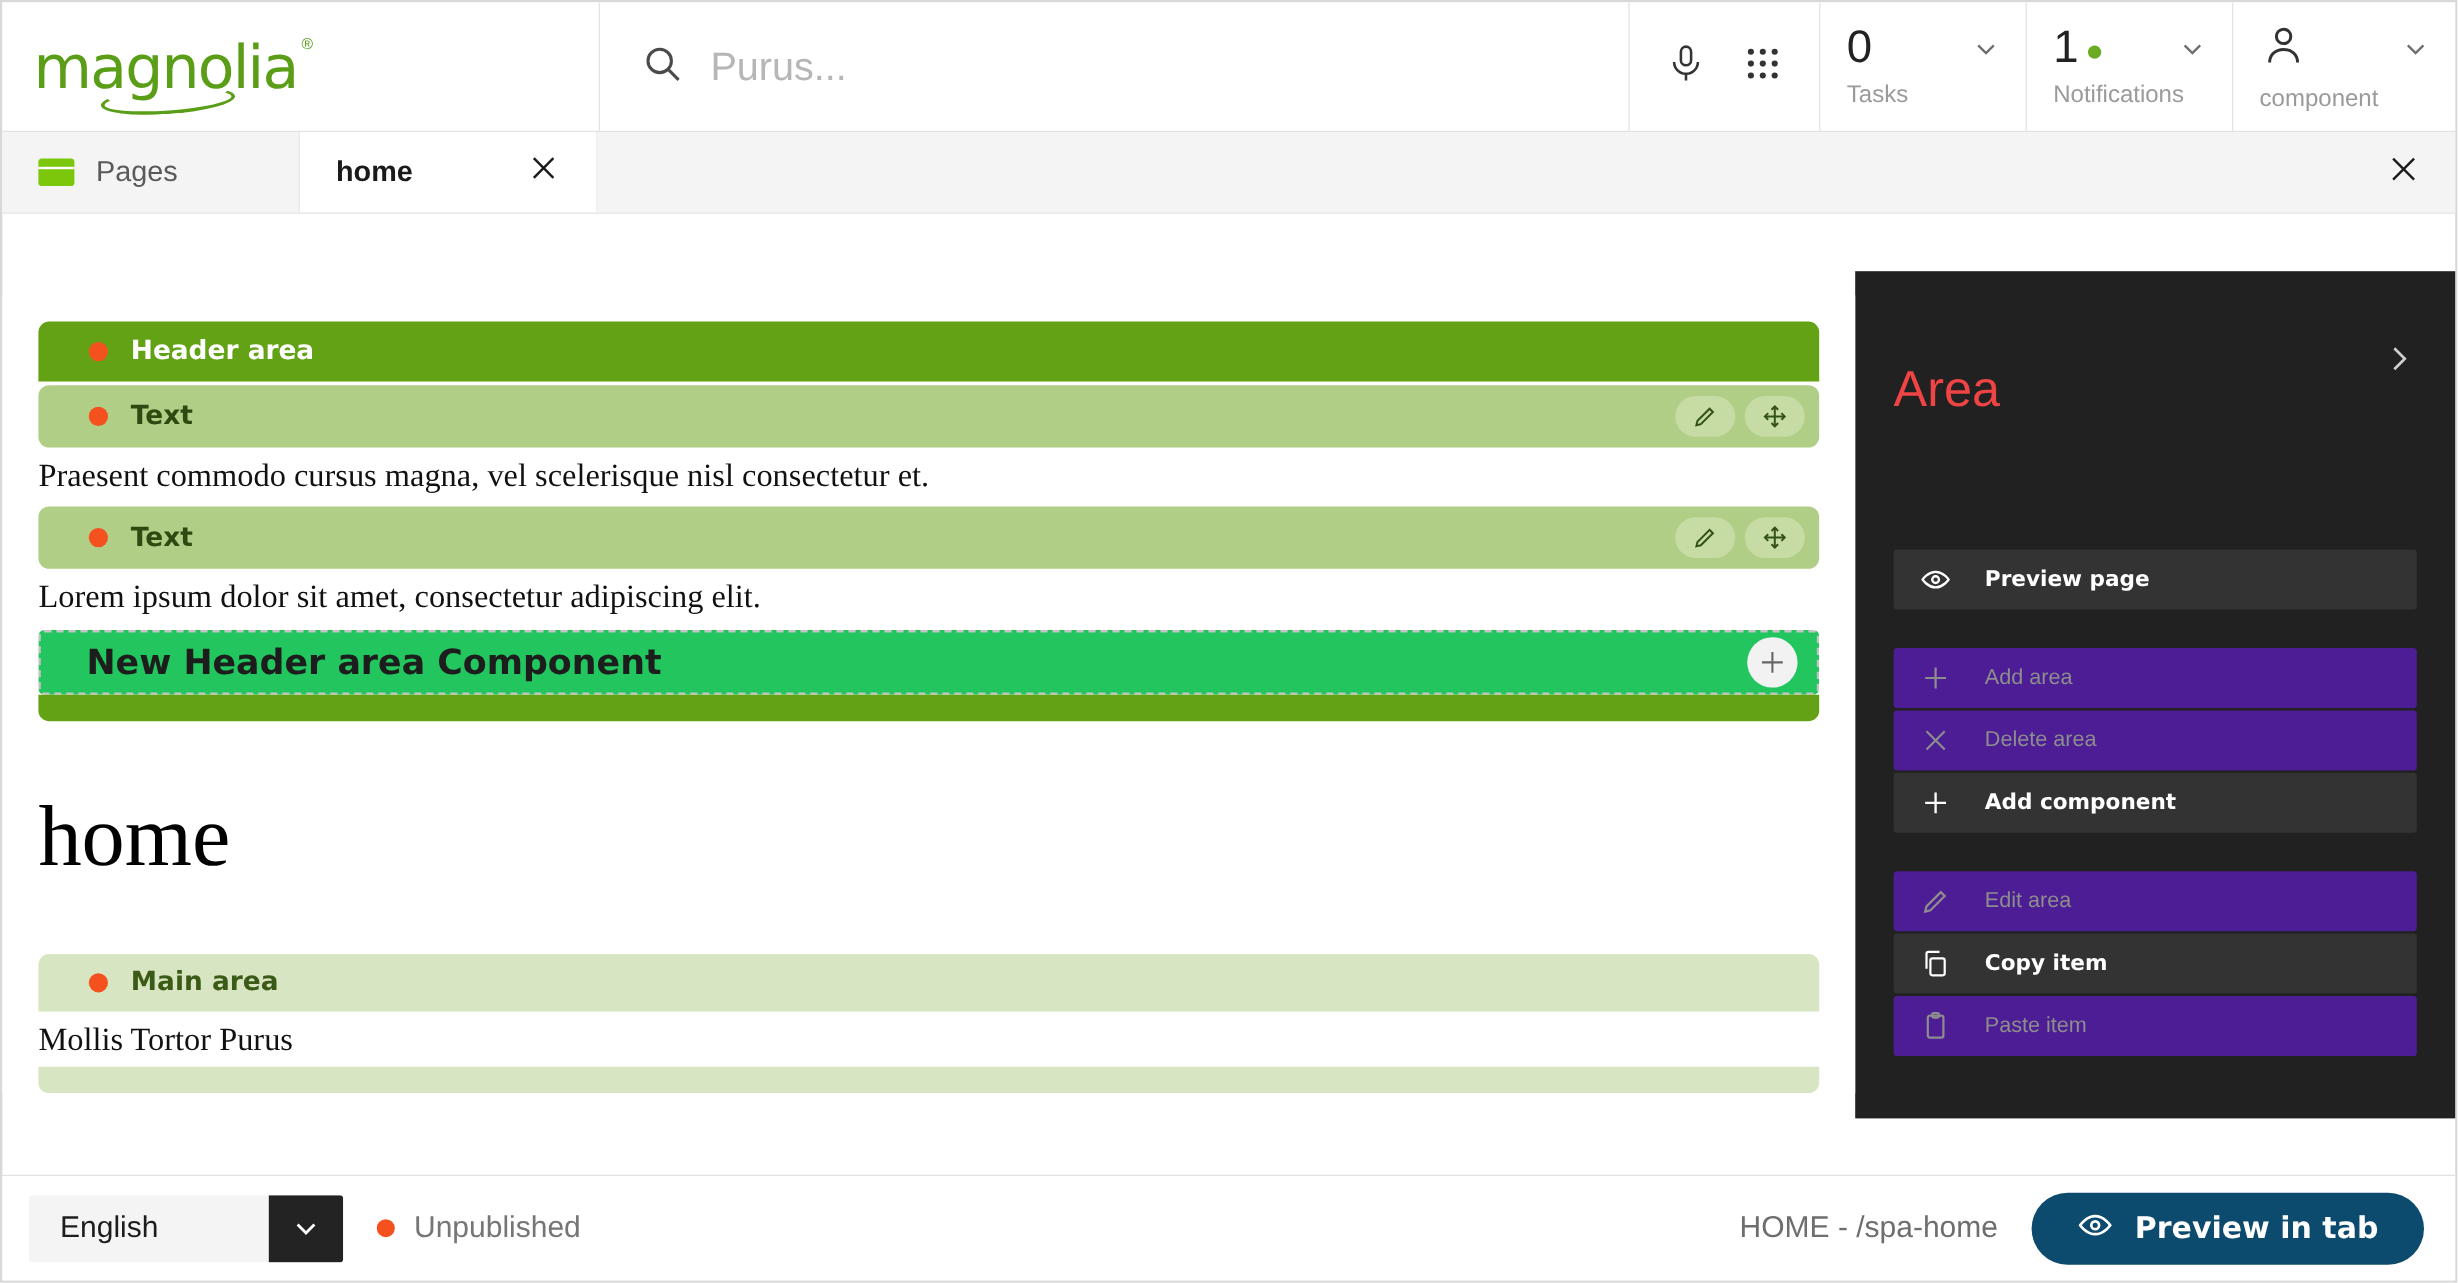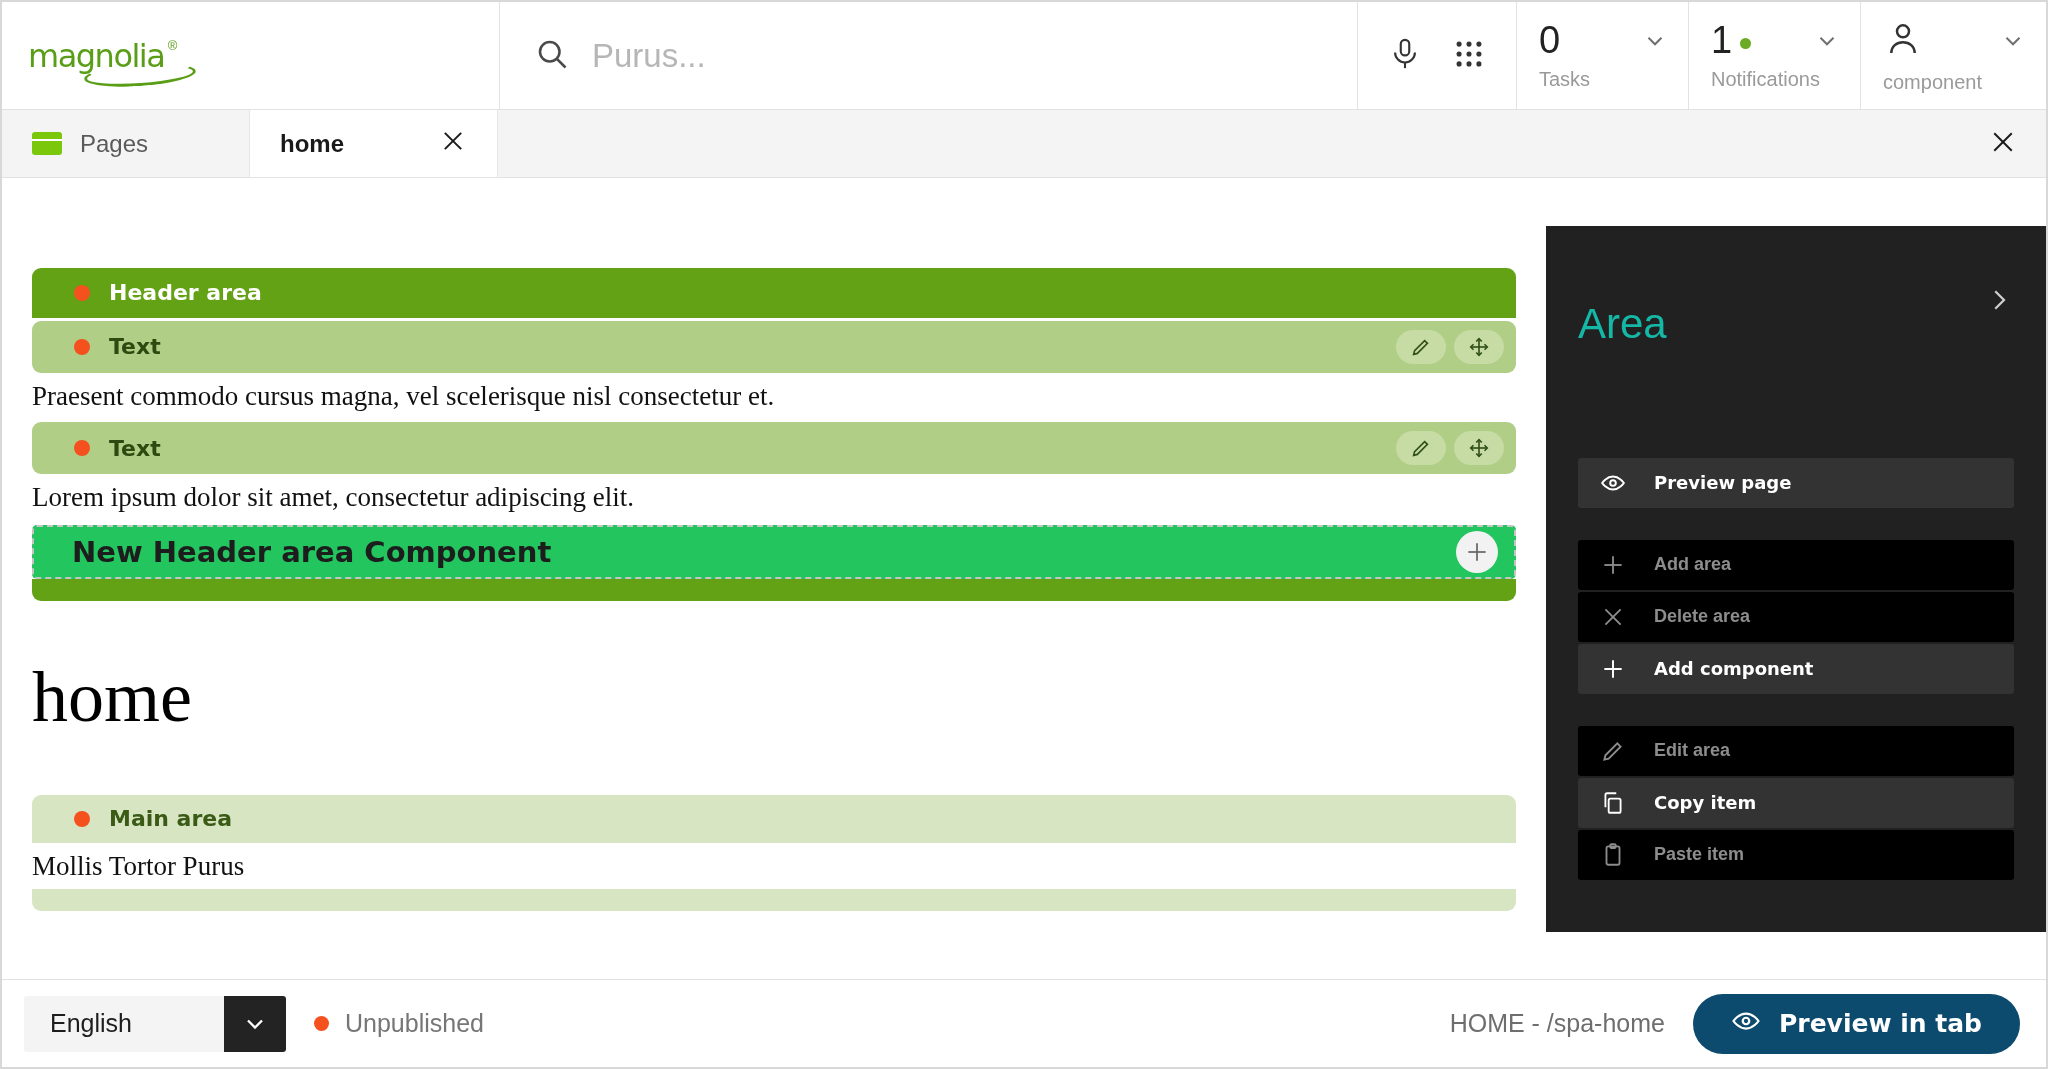--- a/index.html
+++ b/index.html
@@ -24,21 +24,21 @@
     border-bottom: 1px solid #e2e2e2;
     background: #fff;
   }
   .logo-cell {
     width: 498px; flex: 0 0 498px;
     display: flex; align-items: center; padding-left: 26px;
     border-right: 1px solid #e2e2e2;
   }
   .logo-wrap { position: relative; }
   .logo-text {
-    font-size: 32px; font-weight: 400; color: #5a9e17;
+    font-size: 50px; font-weight: 400; color: #5a9e17;
     letter-spacing: -1.5px; line-height: 1;
     font-family: "DejaVu Sans", sans-serif;
   }
   .logo-reg {
     position: absolute; top: -2px; right: -13px;
     font-size: 13px; color: #5a9e17;
   }
   .logo-swash {
     position: absolute; left: 56px; bottom: -14px;
     width: 112px; height: 22px;
@@ -193,34 +193,34 @@
   .rpanel {
     width: 500px; flex: 0 0 500px;
     background: #212121; color: #e6e6e6;
     display: flex; flex-direction: column;
     padding: 30px 32px 20px 32px;
   }
   .rpanel-head {
     display: flex; align-items: center; justify-content: space-between;
     margin-bottom: 110px;
   }
-  .rpanel-title { font-size: 42px; color: #14b8a6; font-weight: 400; margin-top: 44px; }
+  .rpanel-title { font-size: 42px; color: #ef4444; font-weight: 400; margin-top: 44px; }
   .rp-group { margin-bottom: 30px; }
   .rp-item {
     height: 50px; display: flex; align-items: center;
     gap: 28px; padding-left: 22px;
     font-size: 18px; border-radius: 3px;
     margin-bottom: 2px;
   }
   .rp-item.enabled {
     background: #333333; color: #ffffff; font-weight: 700;
     font-family: "DejaVu Sans", sans-serif;
   }
   .rp-item.disabled {
-    background: #000000; color: #8d8d8d; font-weight: bold;
+    background: #4c1d95; color: #8d8d8d;
   }
   .rp-ico { width: 26px; display: flex; justify-content: center; flex: 0 0 26px; }
 
   
   .footer {
     height: 88px; flex: 0 0 88px;
     background: #fff; border-top: 1px solid #e2e2e2;
     display: flex; align-items: center;
     padding: 0 26px 0 22px; gap: 28px; text-align: right;
   }

